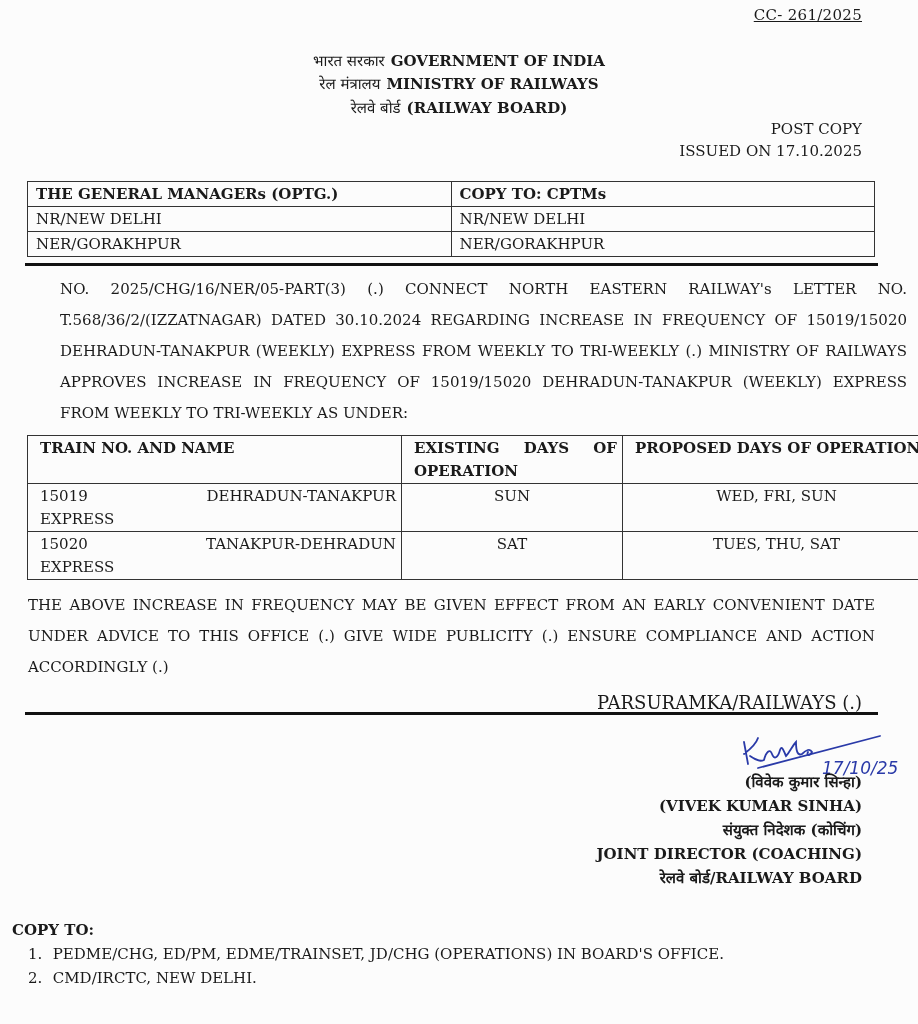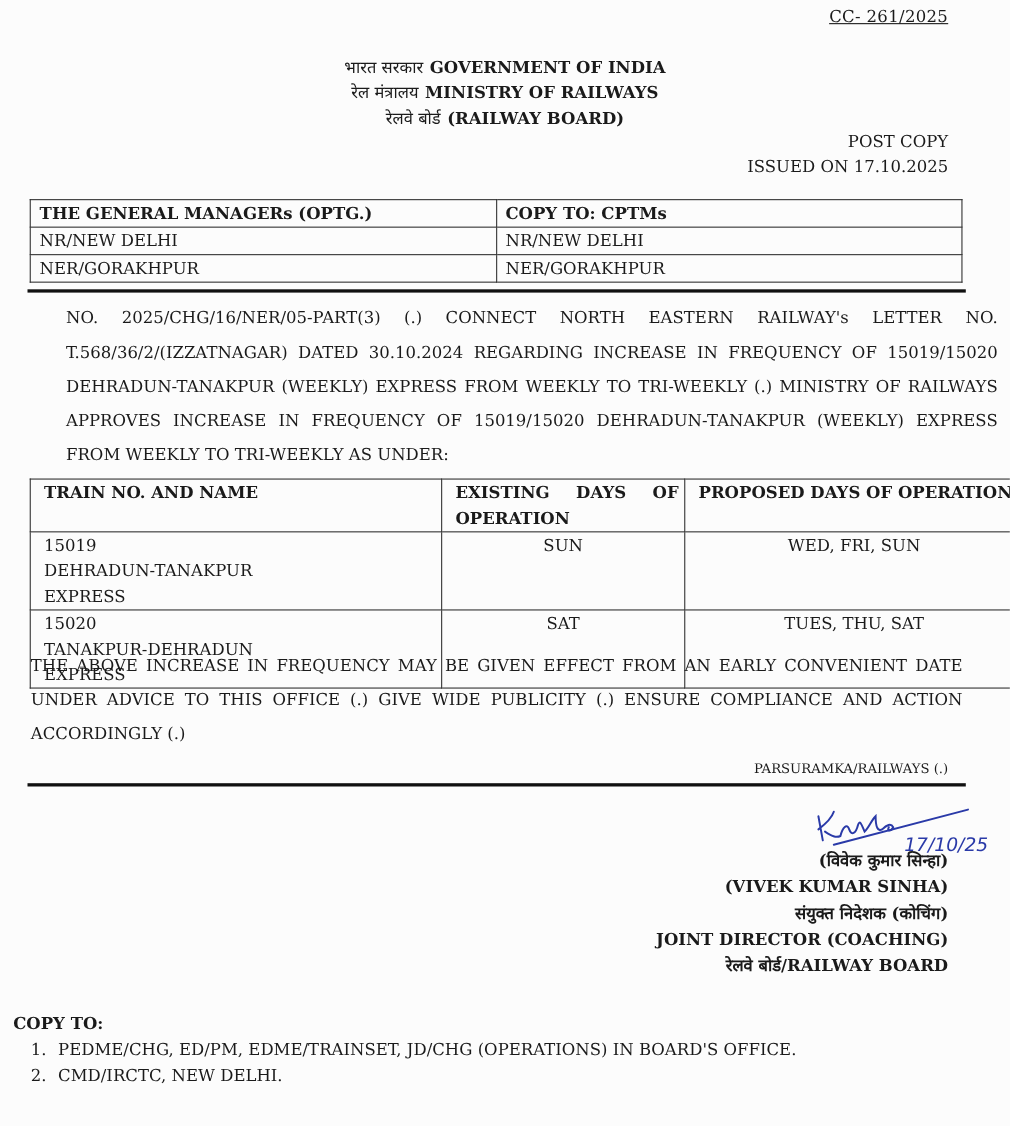--- a/index.html
+++ b/index.html
@@ -25,22 +25,22 @@
   .rule2 { top: 712px; }
   .para { left: 28px; width: 847px; font-size: 15px; line-height: 31px; text-align: justify; }
   .p1 { top: 274px; margin-left: 32px; }
   .p2 { top: 590px; }
   table.trains { position: absolute; top: 435px; left: 27px; width: 904px; border-collapse: collapse; font-size: 15px; }
   table.trains th, table.trains td { border: 1.5px solid #333; vertical-align: top; padding: 1px 5px 0 12px; line-height: 23px; }
   table.trains th { text-align: justify; text-align-last: left; font-weight: bold; height: 44px; }
   table.trains td { height: 44px; }
   table.trains td.c { text-align: center; padding-left: 5px; }
   .c1 { width: 356px; } .c2 { width: 203px; }
-  .justify-first { display: flex; justify-content: space-between; flex-direction: column; }
-  .sign-from { top: 692px; right: 56px; font-size: 12px; }
+  .justify-first { display: flex; justify-content: space-between; }
+  .sign-from { top: 692px; right: 56px; font-size: 18px; }
   .signature { top: 722px; left: 730px; width: 170px; height: 60px; }
   .sig { right: 56px; text-align: right; font-size: 15px; font-weight: bold; line-height: 24px; }
   .sig1 { top: 770px; }
   .copy-title { top: 921px; left: 12px; font-weight: bold; font-size: 15px; }
   .copy-list { top: 942px; left: 28px; font-size: 15px; line-height: 24px; margin: 0; padding: 0; list-style: none; }
   .copy-list li span.n { display: inline-block; width: 20px; }
 </style>
 </head>
 <body>
 

